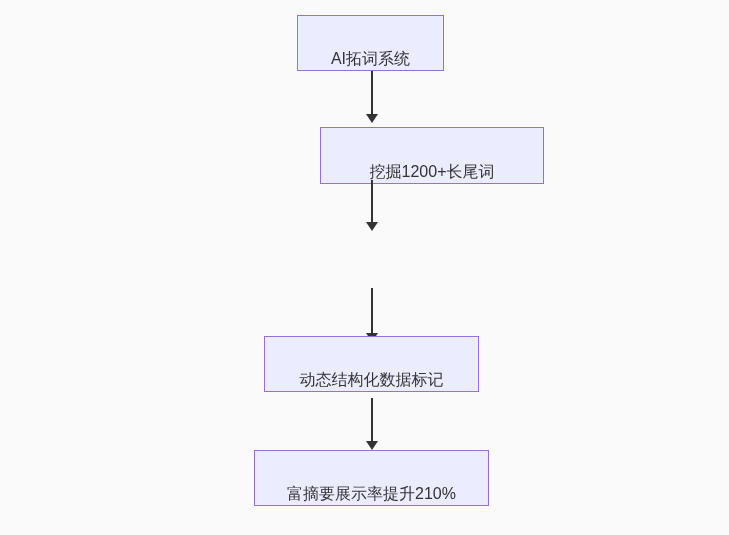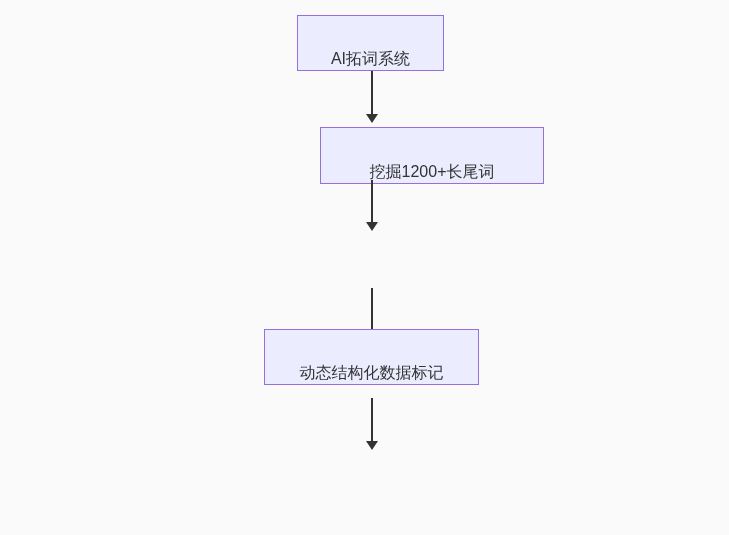--- a/index.html
+++ b/index.html
@@ -29,21 +29,21 @@
     font-size: 16px;
     display: flex;
     align-items: flex-end;
     justify-content: center;
     text-align: center;
     white-space: nowrap;
   }
   .node-0 { left: 297px; top: 15px;  width: 147px; height: 56px; }
   .node-1 { left: 276px; top: 127px; width: 224px; height: 57px; margin-left: 44px; }
   .node-2 { left: 261px; top: 231px; width: 216px; height: 57px; }
-  .node-3 { left: 264px; top: 329px; width: 215px; height: 56px; }
+  .node-3 { left: 264px; top: 336px; width: 215px; height: 56px; }
   .node-4 { left: 254px; top: 450px; width: 235px; height: 56px; }
 
   .arrow {
     position: absolute;
     left: 365px;
     width: 14px;
     display: flex;
     flex-direction: column;
     align-items: center;
   }
@@ -94,14 +94,17 @@
 
   <div class="node node-3">
     <span>动态结构化数据标记</span>
   </div>
 
   <div class="arrow arrow-3">
     <div class="shaft"></div>
     <div class="head"></div>
   </div>
 
+  <div class="node node-4">
+    <span>富摘要展示率提升210%</span>
+  </div>
 
 </div>
 
 </body></html>

